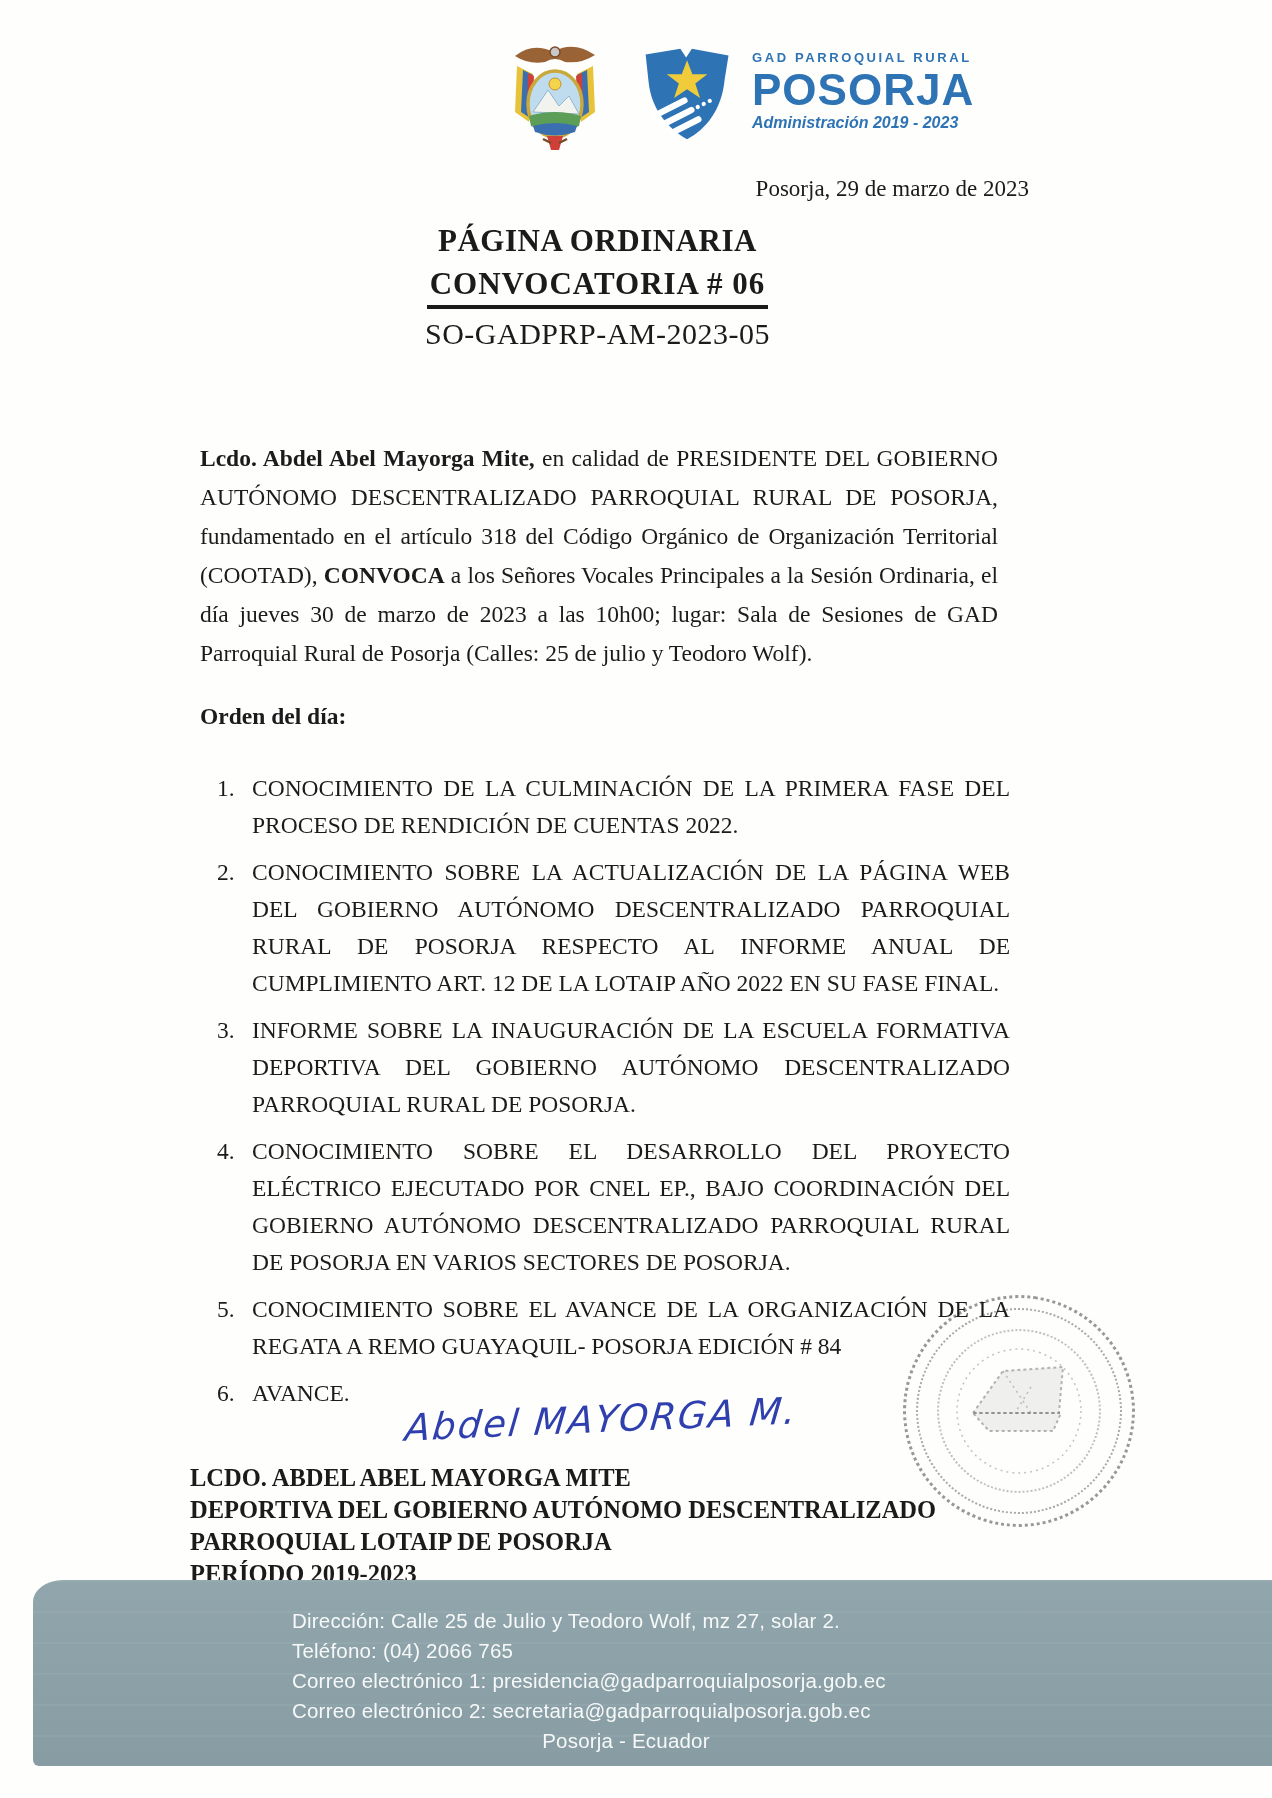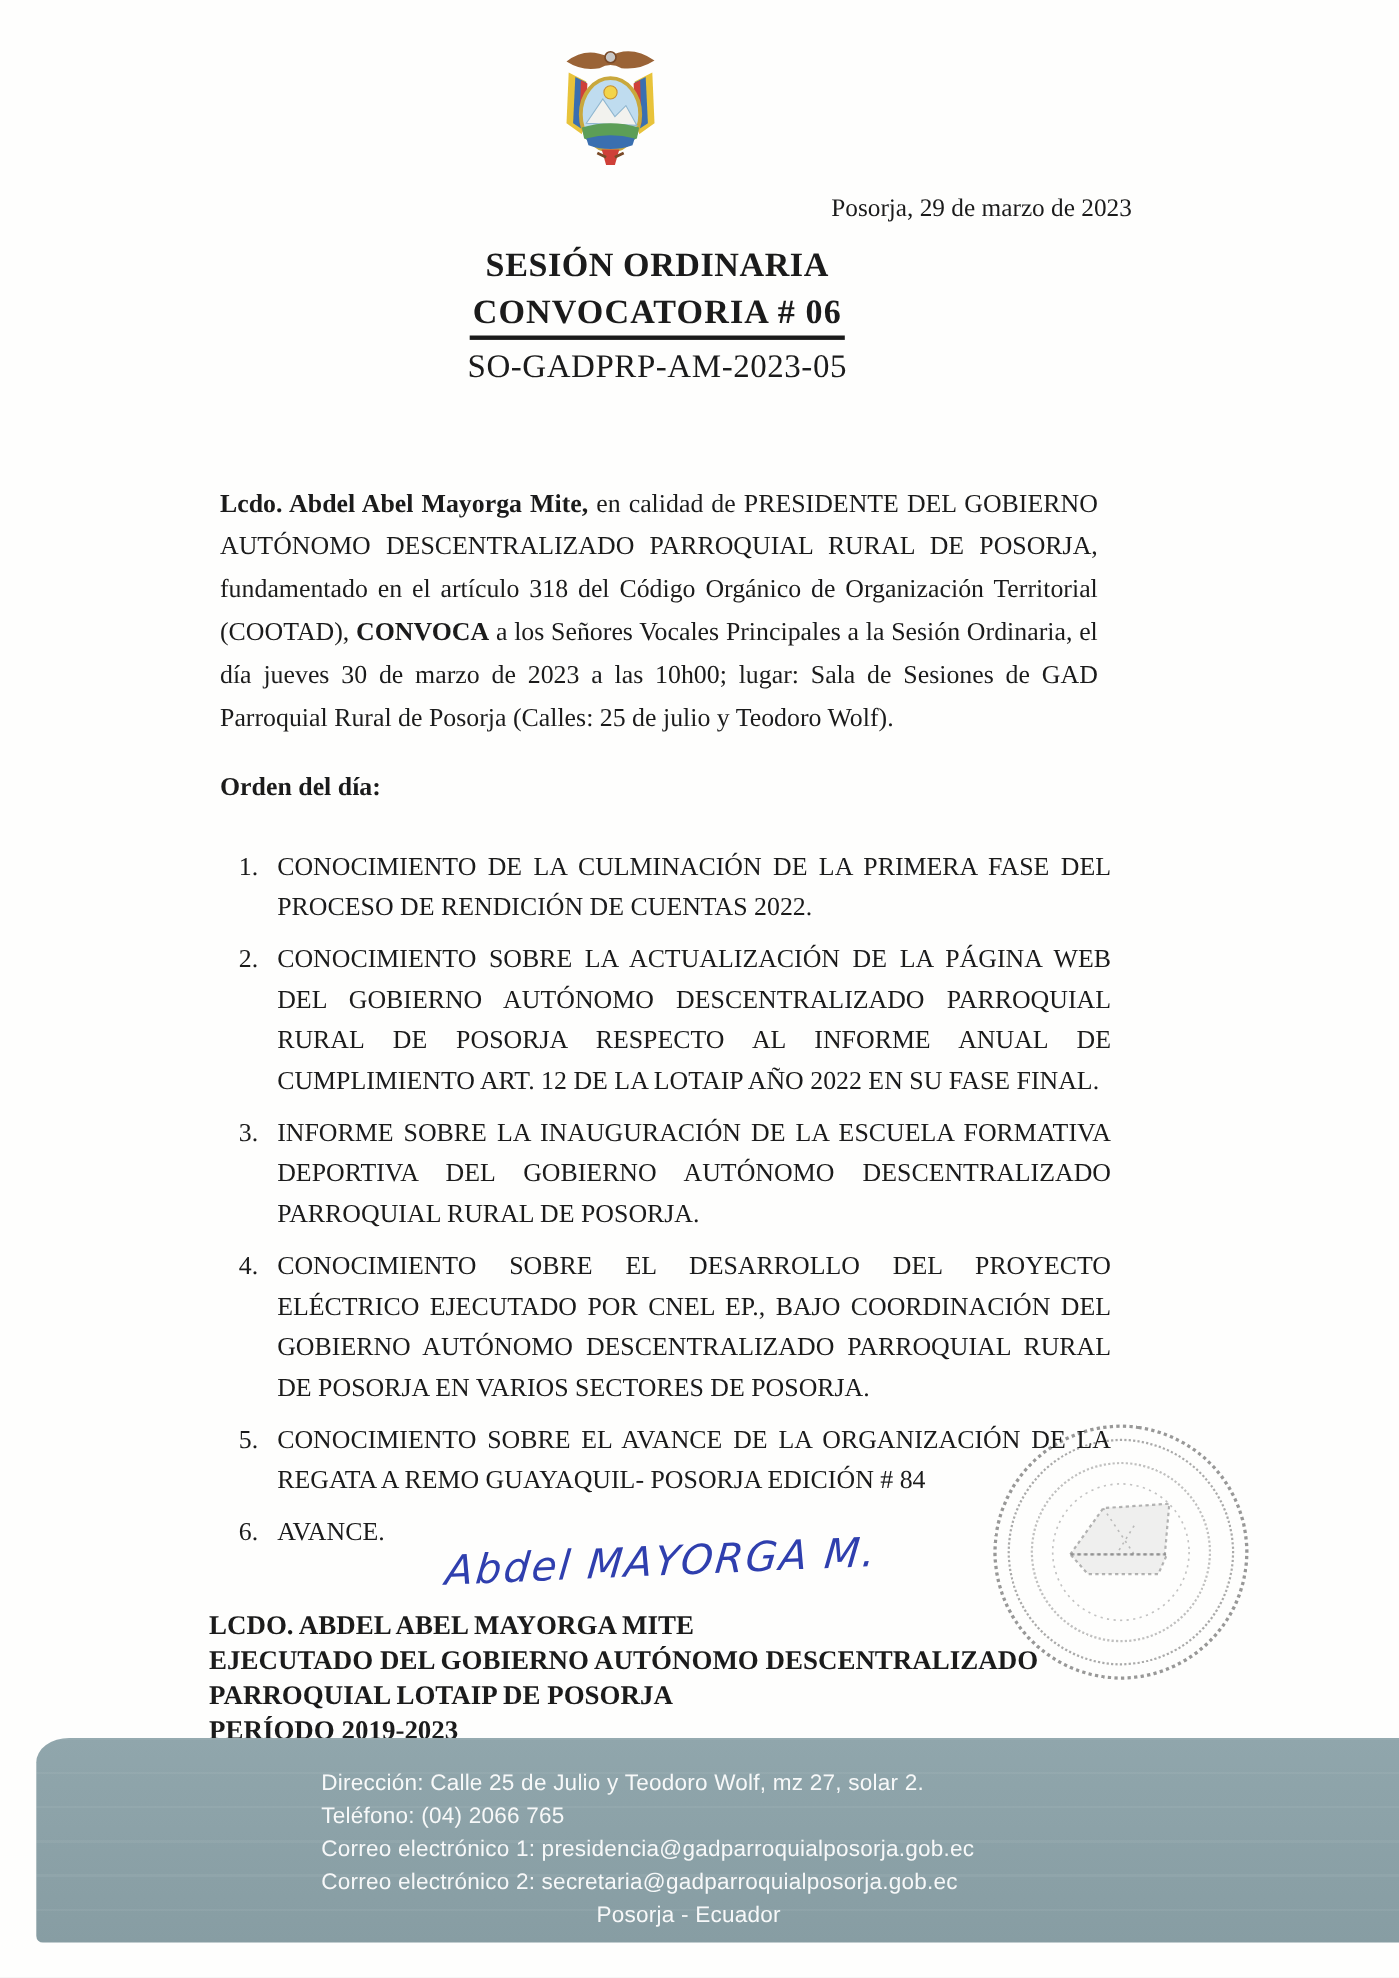--- a/index.html
+++ b/index.html
@@ -95,25 +95,44 @@
       <circle cx="52" cy="44" r="6" fill="#f3d44a" stroke="#c9912e" stroke-width="1"></circle>
       <path d="M30,72 L45,50 L56,66 L66,56 L76,74 Z" fill="#f2f2ee" stroke="#8fb6cf" stroke-width="1"></path>
       <path d="M26,76 Q52,68 78,76 L76,86 Q52,96 28,86 Z" fill="#5c9e57"></path>
       <path d="M30,86 Q52,80 74,86 L72,92 Q52,99 32,92 Z" fill="#3a6fb0"></path>
 
       <path d="M44,96 L60,96 L56,110 L48,110 Z" fill="#cf4038"></path>
       <path d="M40,99 L48,103 M64,99 L56,103" stroke="#7a4a28" stroke-width="2.5"></path>
     </svg>
   </div>
 
+  <div class="logo">
+    <svg class="logo-shield" viewBox="0 0 110 100">
+      <path d="M10,8 L46,2 L52,11 L58,2 L96,9 L92,34 C89,66 72,86 53,96 C34,85 16,66 13,36 Z" fill="#2e74b5"></path>
+      <path d="M53,14 L58.5,28.5 L74,28.5 L61.5,38 L66.5,53 L53,44 L39.5,53 L44.5,38 L32,28.5 L47.5,28.5 Z" fill="#f0cc3a"></path>
+      <g transform="rotate(-27 42 72)" fill="#ffffff">
+        <rect x="18" y="58" width="42" height="6.5" rx="3.2"></rect>
+        <rect x="22" y="70" width="40" height="6.5" rx="3.2"></rect>
+        <rect x="28" y="82" width="36" height="6.5" rx="3.2"></rect>
+        <circle cx="66" cy="73.5" r="2.2"></circle>
+          <circle cx="73" cy="73.5" r="2.2"></circle>
+          <circle cx="80" cy="73.5" r="2.2"></circle>
+      </g>
+    </svg>
+    <div class="logo-text">
+      <div class="logo-org">GAD PARROQUIAL RURAL</div>
+      <div class="logo-name">POSORJA</div>
+      <div class="logo-admin">Administración 2019 - 2023</div>
+    </div>
+  </div>
 
   <div class="date-line">Posorja, 29 de marzo de 2023</div>
 
   <div class="titles">
-    <div class="title-1">SESIÓN ORDINARIA</div>
+    <div class="title-1">PÁGINA ORDINARIA</div>
     <div class="title-2"><span class="ul">CONVOCATORIA # 06</span></div>
     <div class="title-3">SO-GADPRP-AM-2023-05</div>
   </div>
 
   <p class="body-par"><strong>Lcdo. Abdel Abel Mayorga Mite,</strong><span> en calidad de PRESIDENTE DEL GOBIERNO AUTÓNOMO DESCENTRALIZADO PARROQUIAL RURAL DE POSORJA, fundamentado en el artículo 318 del Código Orgánico de Organización Territorial (COOTAD), </span><strong>CONVOCA</strong><span> a los Señores Vocales Principales a la Sesión Ordinaria, el día jueves 30 de marzo de 2023 a las 10h00; lugar: Sala de Sesiones de GAD Parroquial Rural de Posorja (Calles: 25 de julio y Teodoro Wolf).</span></p>
 
   <div class="agenda-head">Orden del día:</div>
   <ol class="agenda">
     <li>CONOCIMIENTO DE LA CULMINACIÓN DE LA PRIMERA FASE DEL PROCESO DE RENDICIÓN DE CUENTAS 2022.</li>
     <li>CONOCIMIENTO SOBRE LA ACTUALIZACIÓN DE LA PÁGINA WEB DEL GOBIERNO AUTÓNOMO DESCENTRALIZADO PARROQUIAL RURAL DE POSORJA RESPECTO AL INFORME ANUAL DE CUMPLIMIENTO ART. 12 DE LA LOTAIP AÑO 2022 EN SU FASE FINAL.</li>
@@ -135,21 +154,21 @@
       <g stroke="rgba(40,40,40,.45)" stroke-width="1.5" stroke-dasharray="2 4" fill="none">
         <path d="M100,76 L128,118 M128,92 L112,118"></path>
         <circle cx="116" cy="116" r="62"></circle>
       </g>
     </svg>
   </div>
 
   <div class="sig-hand">Abdel MAYORGA M.</div>
   <div class="sig-block">
     <div>LCDO. ABDEL ABEL MAYORGA MITE</div>
-    <div>EJECUTADO DEL GOBIERNO AUTÓNOMO DESCENTRALIZADO</div>
+    <div>DEPORTIVA DEL GOBIERNO AUTÓNOMO DESCENTRALIZADO</div>
     <div>PARROQUIAL LOTAIP DE POSORJA</div>
     <div>PERÍODO 2019-2023</div>
   </div>
 
   <div class="footer">
     <div class="footer-text">
       <div>Dirección: Calle 25 de Julio y Teodoro Wolf, mz 27, solar 2.</div>
       <div>Teléfono: (04) 2066 765</div>
       <div>Correo electrónico 1: presidencia@gadparroquialposorja.gob.ec</div>
       <div>Correo electrónico 2: secretaria@gadparroquialposorja.gob.ec</div>

